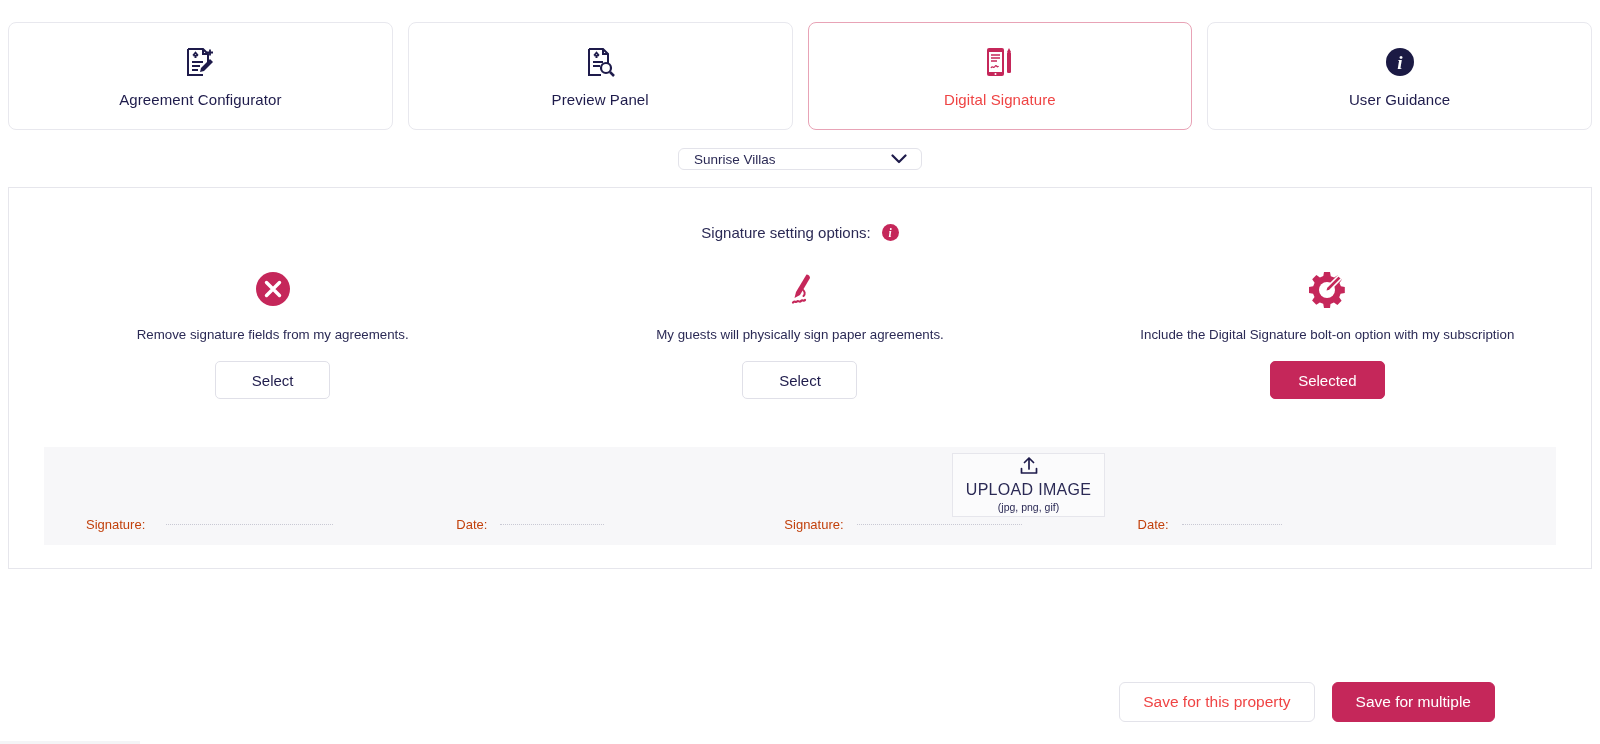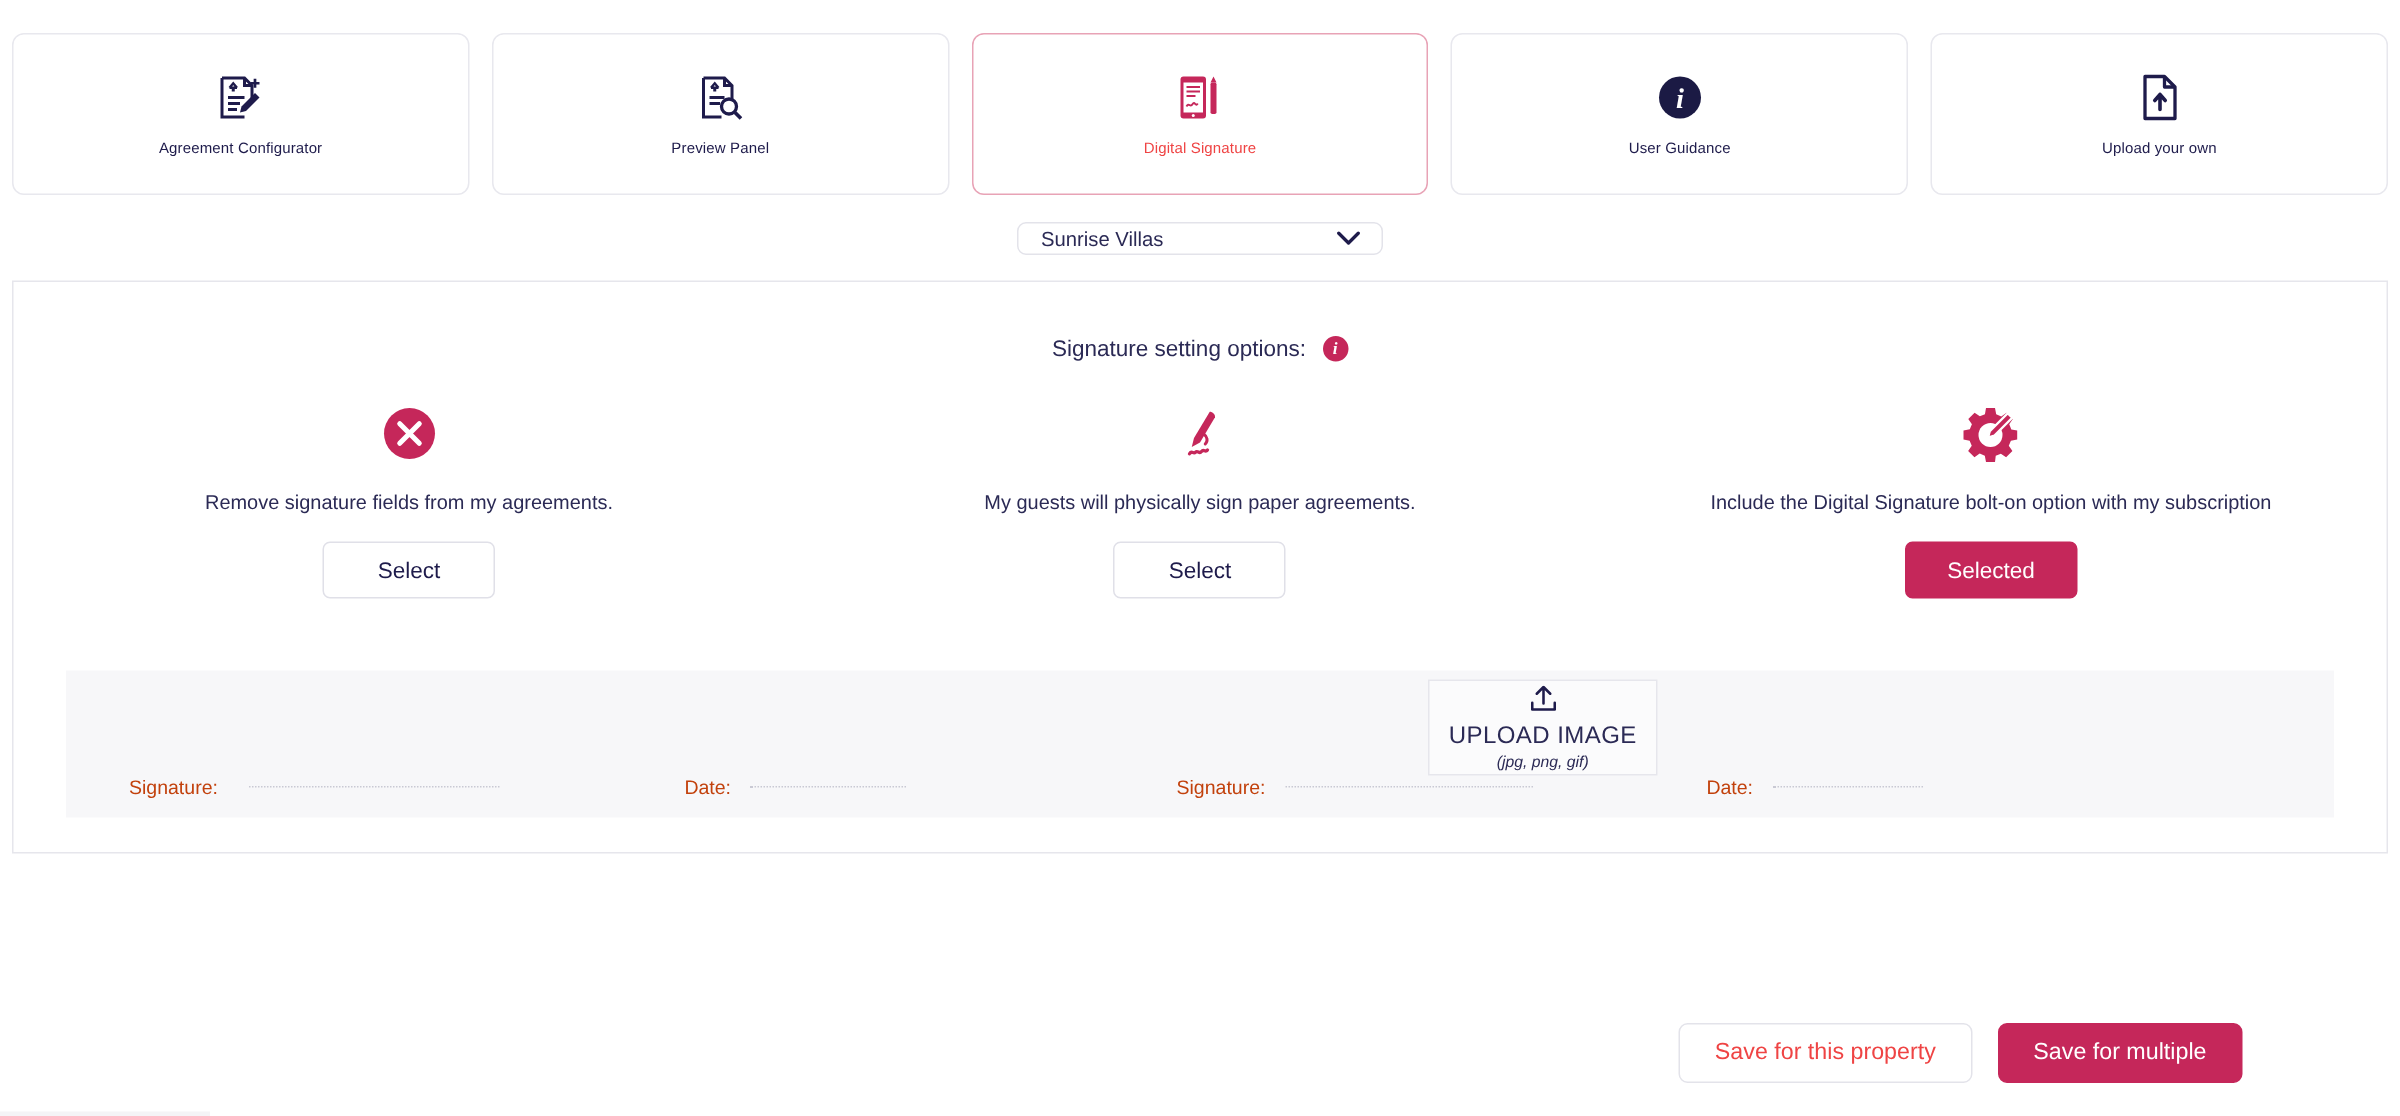--- a/index.html
+++ b/index.html
@@ -28,21 +28,21 @@
     flex-direction: column;
     align-items: center;
     justify-content: center;
     gap: 12px;
     cursor: pointer;
   }
   .tab.active {
     border: 1px solid #e8a3b6;
   }
   .tab-label {
-    font-size: 10px;
+    font-size: 15px;
     color: #1e1b4b;
     letter-spacing: .1px;
   }
   .tab.active .tab-label { color: #ef4444; }
   .tab-icon { height: 34px; display: flex; align-items: center; justify-content: center; }
 
   
   .dropdown-wrap {
     display: flex; justify-content: center;
     margin-top: 18px;
@@ -149,21 +149,21 @@
     top: 6px;
     width: 153px; height: 64px;
     background: #fbfbfc;
     border: 1px solid #e6e6ec;
     display: flex; flex-direction: column;
     align-items: center; justify-content: center;
     gap: 2px;
     cursor: pointer;
   }
   .upload-title { font-size: 16px; color: #2b2a55; letter-spacing: .3px; }
-  .upload-sub { font-size: 10.5px; color: #2b2a55; font-style: italic; }
+  .upload-sub { font-size: 10.5px; color: #2b2a55; }
 
   
   .footer {
     position: absolute;
     right: 105px; bottom: 22px;
     display: flex; gap: 17px;
   }
   .btn {
     height: 40px; border-radius: 6px;
     font-size: 15.5px;
@@ -236,30 +236,20 @@
     <div class="tab">
       <span class="tab-icon">
         <svg width="32" height="32" viewBox="0 0 32 32">
           <circle cx="16" cy="16" r="14" fill="#1b1a44"></circle>
           <text x="16" y="23" font-family="Liberation Serif, serif" font-size="19" font-style="italic" font-weight="bold" fill="#ffffff" text-anchor="middle">i</text>
         </svg>
       </span>
       <span class="tab-label">User Guidance</span>
     </div>
 
-    <div class="tab">
-      <span class="tab-icon">
-        <svg width="28" height="32" viewBox="0 0 28 32" fill="none">
-          <path d="M4 2h13l7 7v21H4z" stroke="#1e1b4b" stroke-width="2.2" fill="none" stroke-linejoin="round"></path>
-          <path d="M17 2v7h7" stroke="#1e1b4b" stroke-width="2.2" fill="none" stroke-linejoin="round"></path>
-          <path d="M14 24v-9M14 14l-3.5 4M14 14l3.5 4" stroke="#1e1b4b" stroke-width="2.4" stroke-linecap="round"></path>
-        </svg>
-      </span>
-      <span class="tab-label">Upload your own</span>
-    </div>
   </div>
 
   <div class="dropdown-wrap">
     <div class="dropdown">
       <span>Sunrise Villas</span>
       <span class="chev">
         <svg width="16" height="10" viewBox="0 0 16 10" fill="none">
           <path d="M1.5 1.5L8 8l6.5-6.5" stroke="#1e1b4b" stroke-width="2.2" stroke-linecap="round" stroke-linejoin="round"></path>
         </svg>
       </span>

